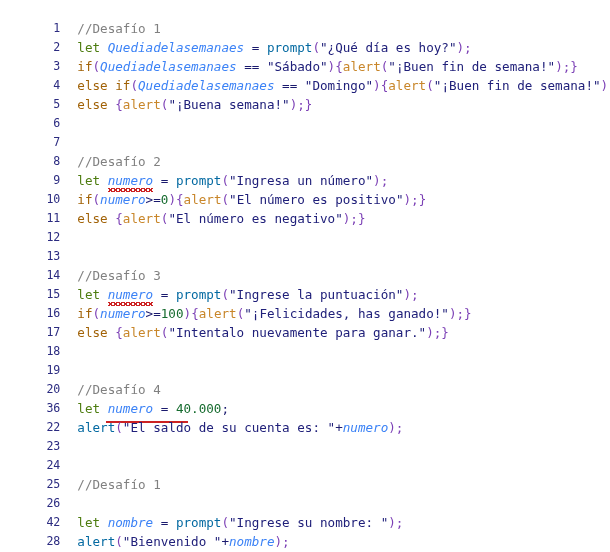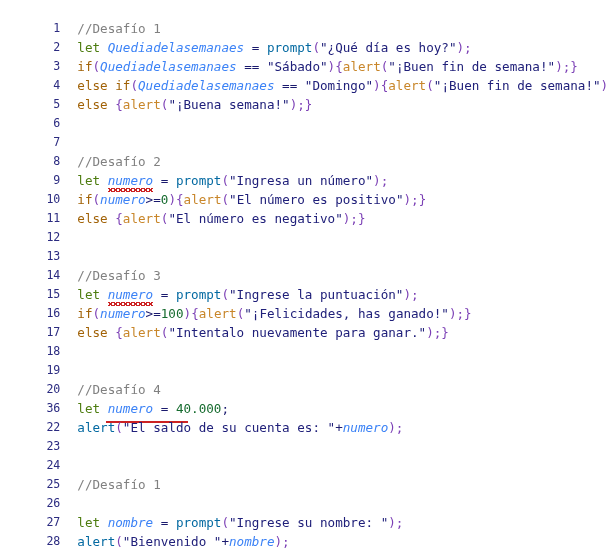--- a/index.html
+++ b/index.html
@@ -205,21 +205,21 @@
 
   <div class="code-line">
     <span class="gutter">25</span><span class="code-text"><span class="t-comment">//Desafío 1</span></span>
   </div>
 
   <div class="code-line">
     <span class="gutter">26</span><span class="code-text"></span>
   </div>
 
   <div class="code-line">
-    <span class="gutter">27</span><span class="code-text"><span class="t-keyword">let </span><span class="t-var">nombre</span><span class="t-op"> = </span><span class="t-func">prompt</span><span class="t-brace">(</span><span class="t-string">"Ingrese su nombre: "</span><span class="t-brace">);</span></span>
+    <span class="gutter">42</span><span class="code-text"><span class="t-keyword">let </span><span class="t-var">nombre</span><span class="t-op"> = </span><span class="t-func">prompt</span><span class="t-brace">(</span><span class="t-string">"Ingrese su nombre: "</span><span class="t-brace">);</span></span>
   </div>
 
   <div class="code-line">
     <span class="gutter">28</span><span class="code-text"><span class="t-func">alert</span><span class="t-brace">(</span><span class="t-string">"Bienvenido "</span><span class="t-op">+</span><span class="t-var">nombre</span><span class="t-brace">);</span></span>
   </div>
 
   <div class="code-line">
     <span class="gutter">29</span><span class="code-text"></span>
   </div>
 

